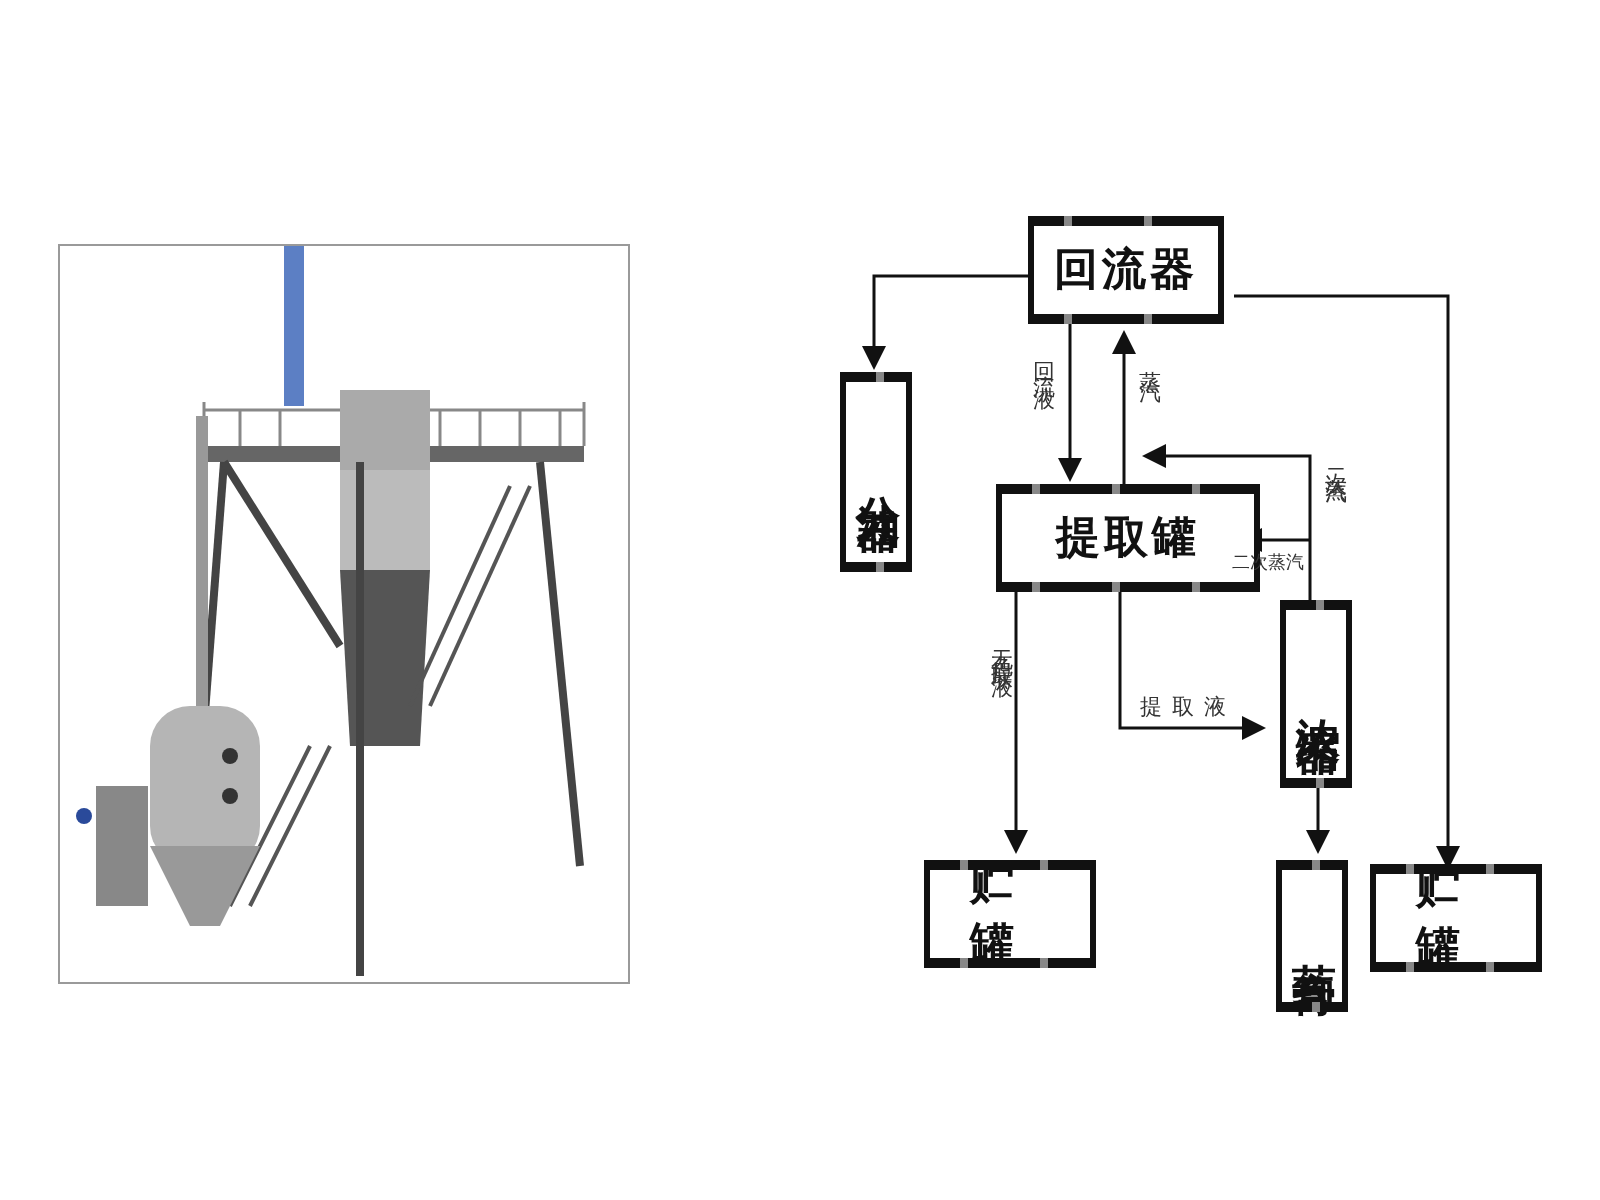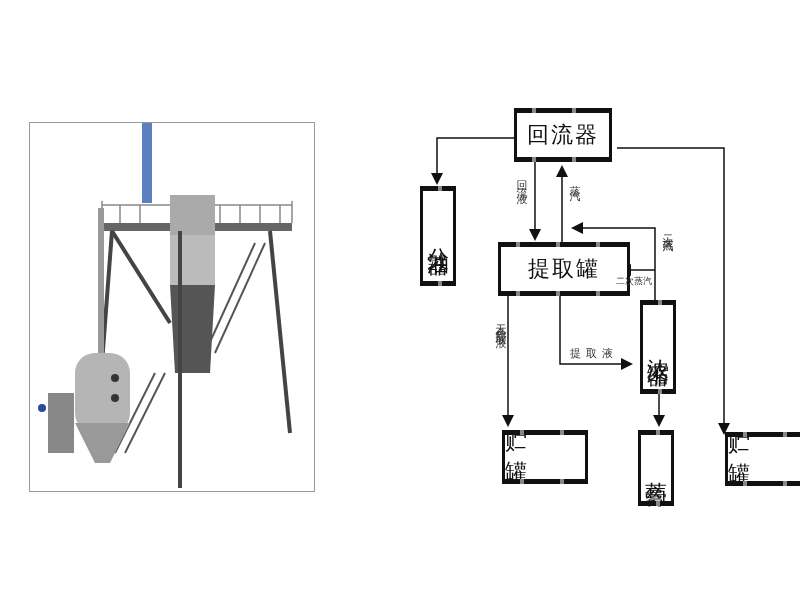--- a/index.html
+++ b/index.html
@@ -1,24 +1,24 @@
 <!DOCTYPE html>
 <html><head>
 <meta charset="utf-8">
 <style>
   html,body{margin:0;padding:0;background:#fff;}
   body{width:800px;height:600px;position:relative;overflow:hidden;font-family:"DejaVu Sans",sans-serif;}
   .photo{position:absolute;left:29px;top:122px;width:286px;height:370px;border:1px solid #9a9a9a;background:#fff;box-sizing:border-box;overflow:hidden;}
-  .box{position:absolute;background:#fff;box-sizing:border-box;border-left:3px solid #111;border-right:3px solid #111;display:flex;align-items:center;justify-content:center;color:#111;font-weight:normal;}
+  .box{position:absolute;background:#fff;box-sizing:border-box;border-left:3px solid #111;border-right:3px solid #111;display:flex;align-items:center;justify-content:center;color:#111;font-weight:bold;}
   .box::before,.box::after{content:"";position:absolute;left:-3px;right:-3px;height:5px;background:repeating-linear-gradient(90deg,#111 0 18px,#888 18px 22px,#111 22px 40px);}
   .box::before{top:-2px;}
   .box::after{bottom:-2px;}
   .h{font-size:22px;letter-spacing:2px;}
   .v{writing-mode:vertical-rl;font-size:22px;letter-spacing:4px;}
-  .wide{letter-spacing:20px;margin-left:40px;}
+  .wide{letter-spacing:20px;padding-left:20px;}
   .lbl{position:absolute;font-size:11px;color:#333;}
   .lbl.v2{writing-mode:vertical-rl;letter-spacing:6px;}
   svg.lines{position:absolute;left:0;top:0;}
 </style>
 </head>
 <body>
 
 <div class="photo">
   <svg width="286" height="370" viewBox="0 0 286 370">
     <rect x="112" y="0" width="10" height="80" fill="#5c7fc4"></rect>

